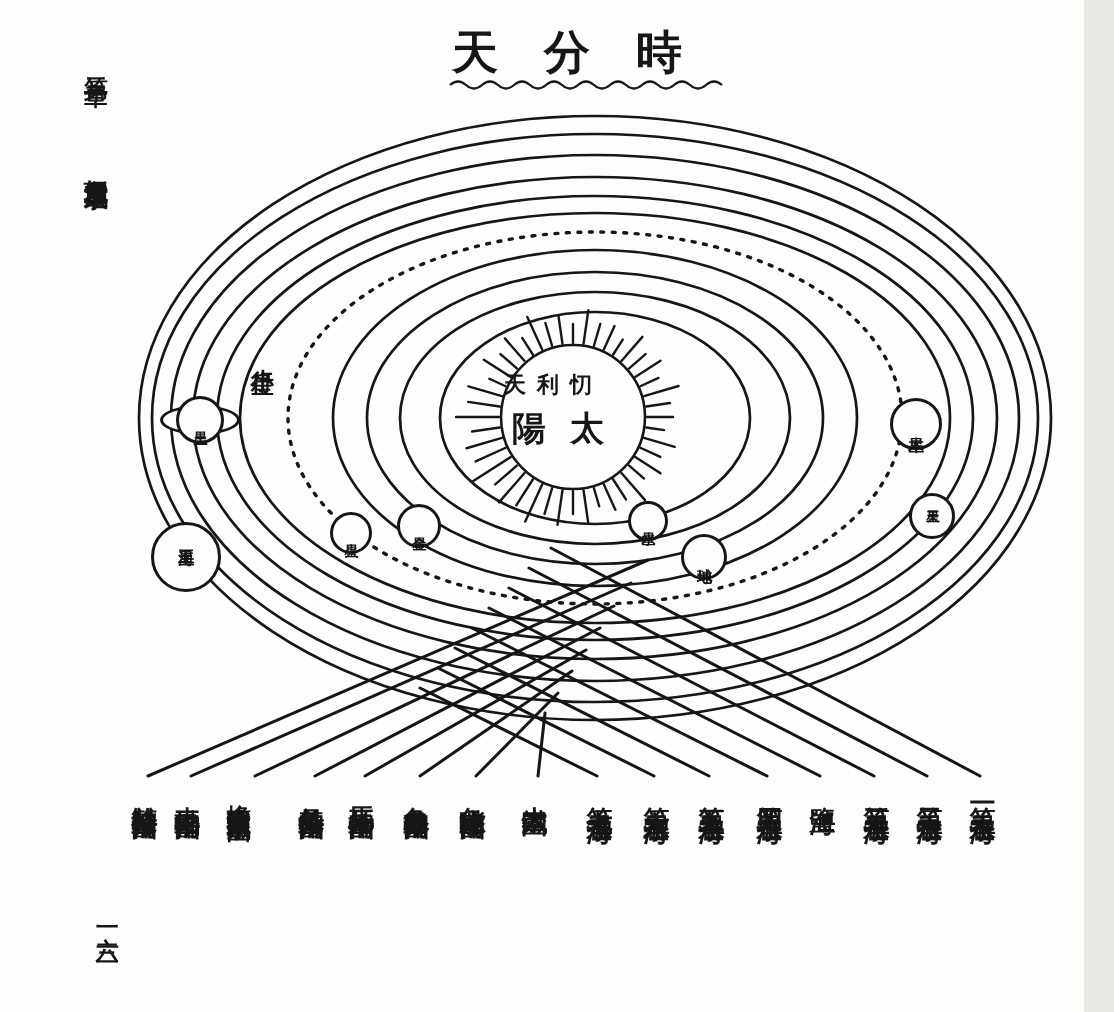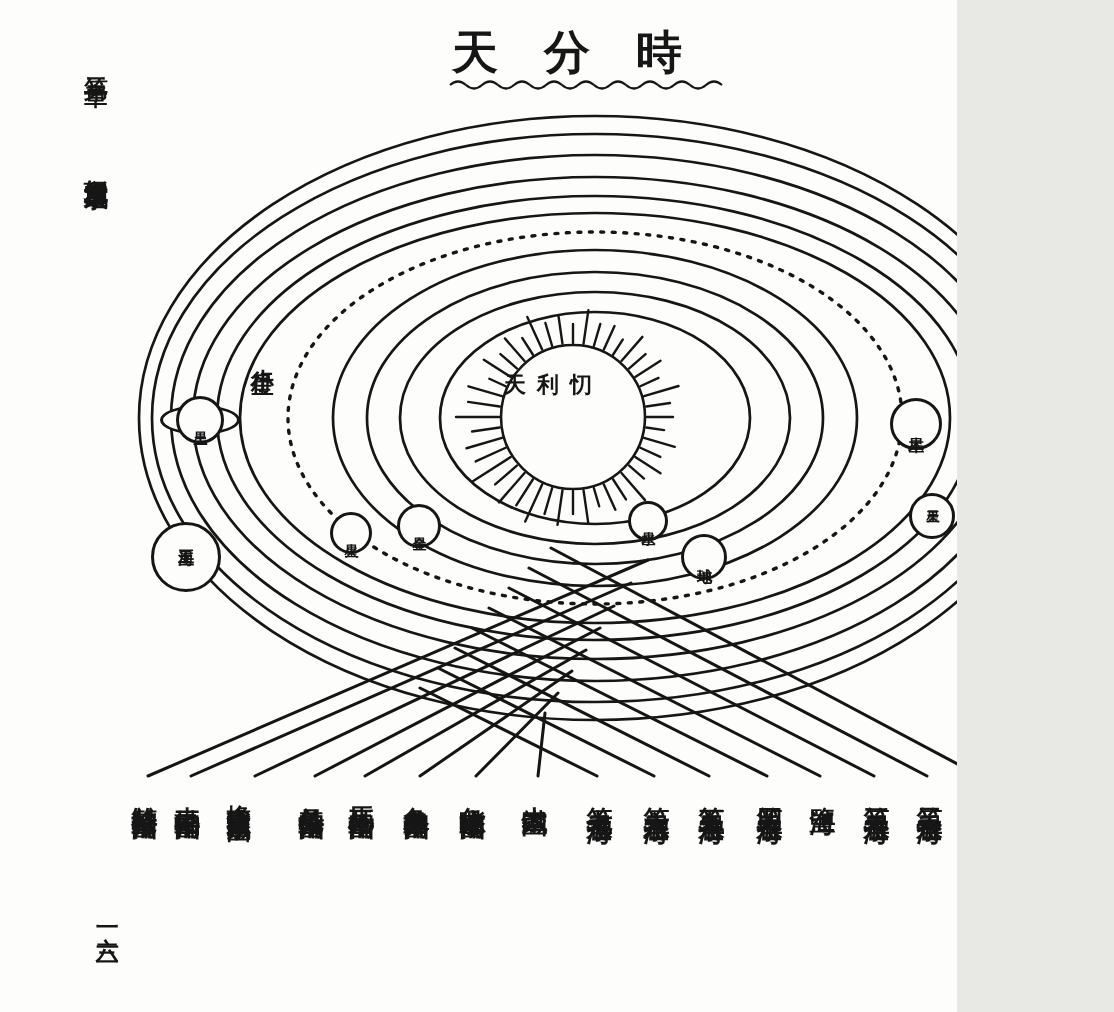--- a/index.html
+++ b/index.html
@@ -1,18 +1,18 @@
 <!DOCTYPE html>
 <html><head>
 <meta charset="utf-8">
 <style>
   html,body{margin:0;padding:0;background:#e8e8e4;}
   .page{
     position:relative;
-    width:957px;height:1012px;
+    width:1084px;height:1012px;
     background:#fdfdfb;
     overflow:hidden;
     font-family:"Liberation Serif","DejaVu Serif",serif;
     color:#161616;
   }
   svg.art{position:absolute;left:0;top:0;z-index:1;}
   .vtext{
     writing-mode:vertical-rl;
     text-orientation:upright;
     position:absolute;
@@ -166,20 +166,21 @@
     <path id="title-underline" d="M450 85 q8 -7 16 0 t16 0 t16 0 t16 0 t16 0 t16 0 t16 0 t16 0 t16 0 t16 0 t16 0 t16 0 t16 0 t16 0 t16 0 t16 0 t16 0" fill="none" stroke="#161616" stroke-width="2.2"></path>
   </svg>
 
   <div class="page-title">天分時</div>
 
   <div class="vtext margin-chapter">第二章</div>
   <div class="vtext margin-section">所知現實之成事</div>
   <div class="vtext page-number">一六三</div>
 
   <div class="sun-line1">天利忉</div>
+  <div class="sun-line2">陽太</div>
 
   <div class="vtext asteroid-label" style="left:249px;top:350px;">小行星</div>
 
   <div id="planets">
       <div class="saturn-ring" style="left: 160px; top: 405px; width: 80px; height: 30px;"></div>
       <div class="planet" style="left: 176px; top: 396px; width: 48px; height: 48px;">
         <span class="ptxt" style="font-size: 14px;">土星</span>
       </div>
       <div class="planet" style="left: 151px; top: 522px; width: 70px; height: 70px;">
         <span class="ptxt" style="font-size: 16px; height: 40px;">海王星</span>

